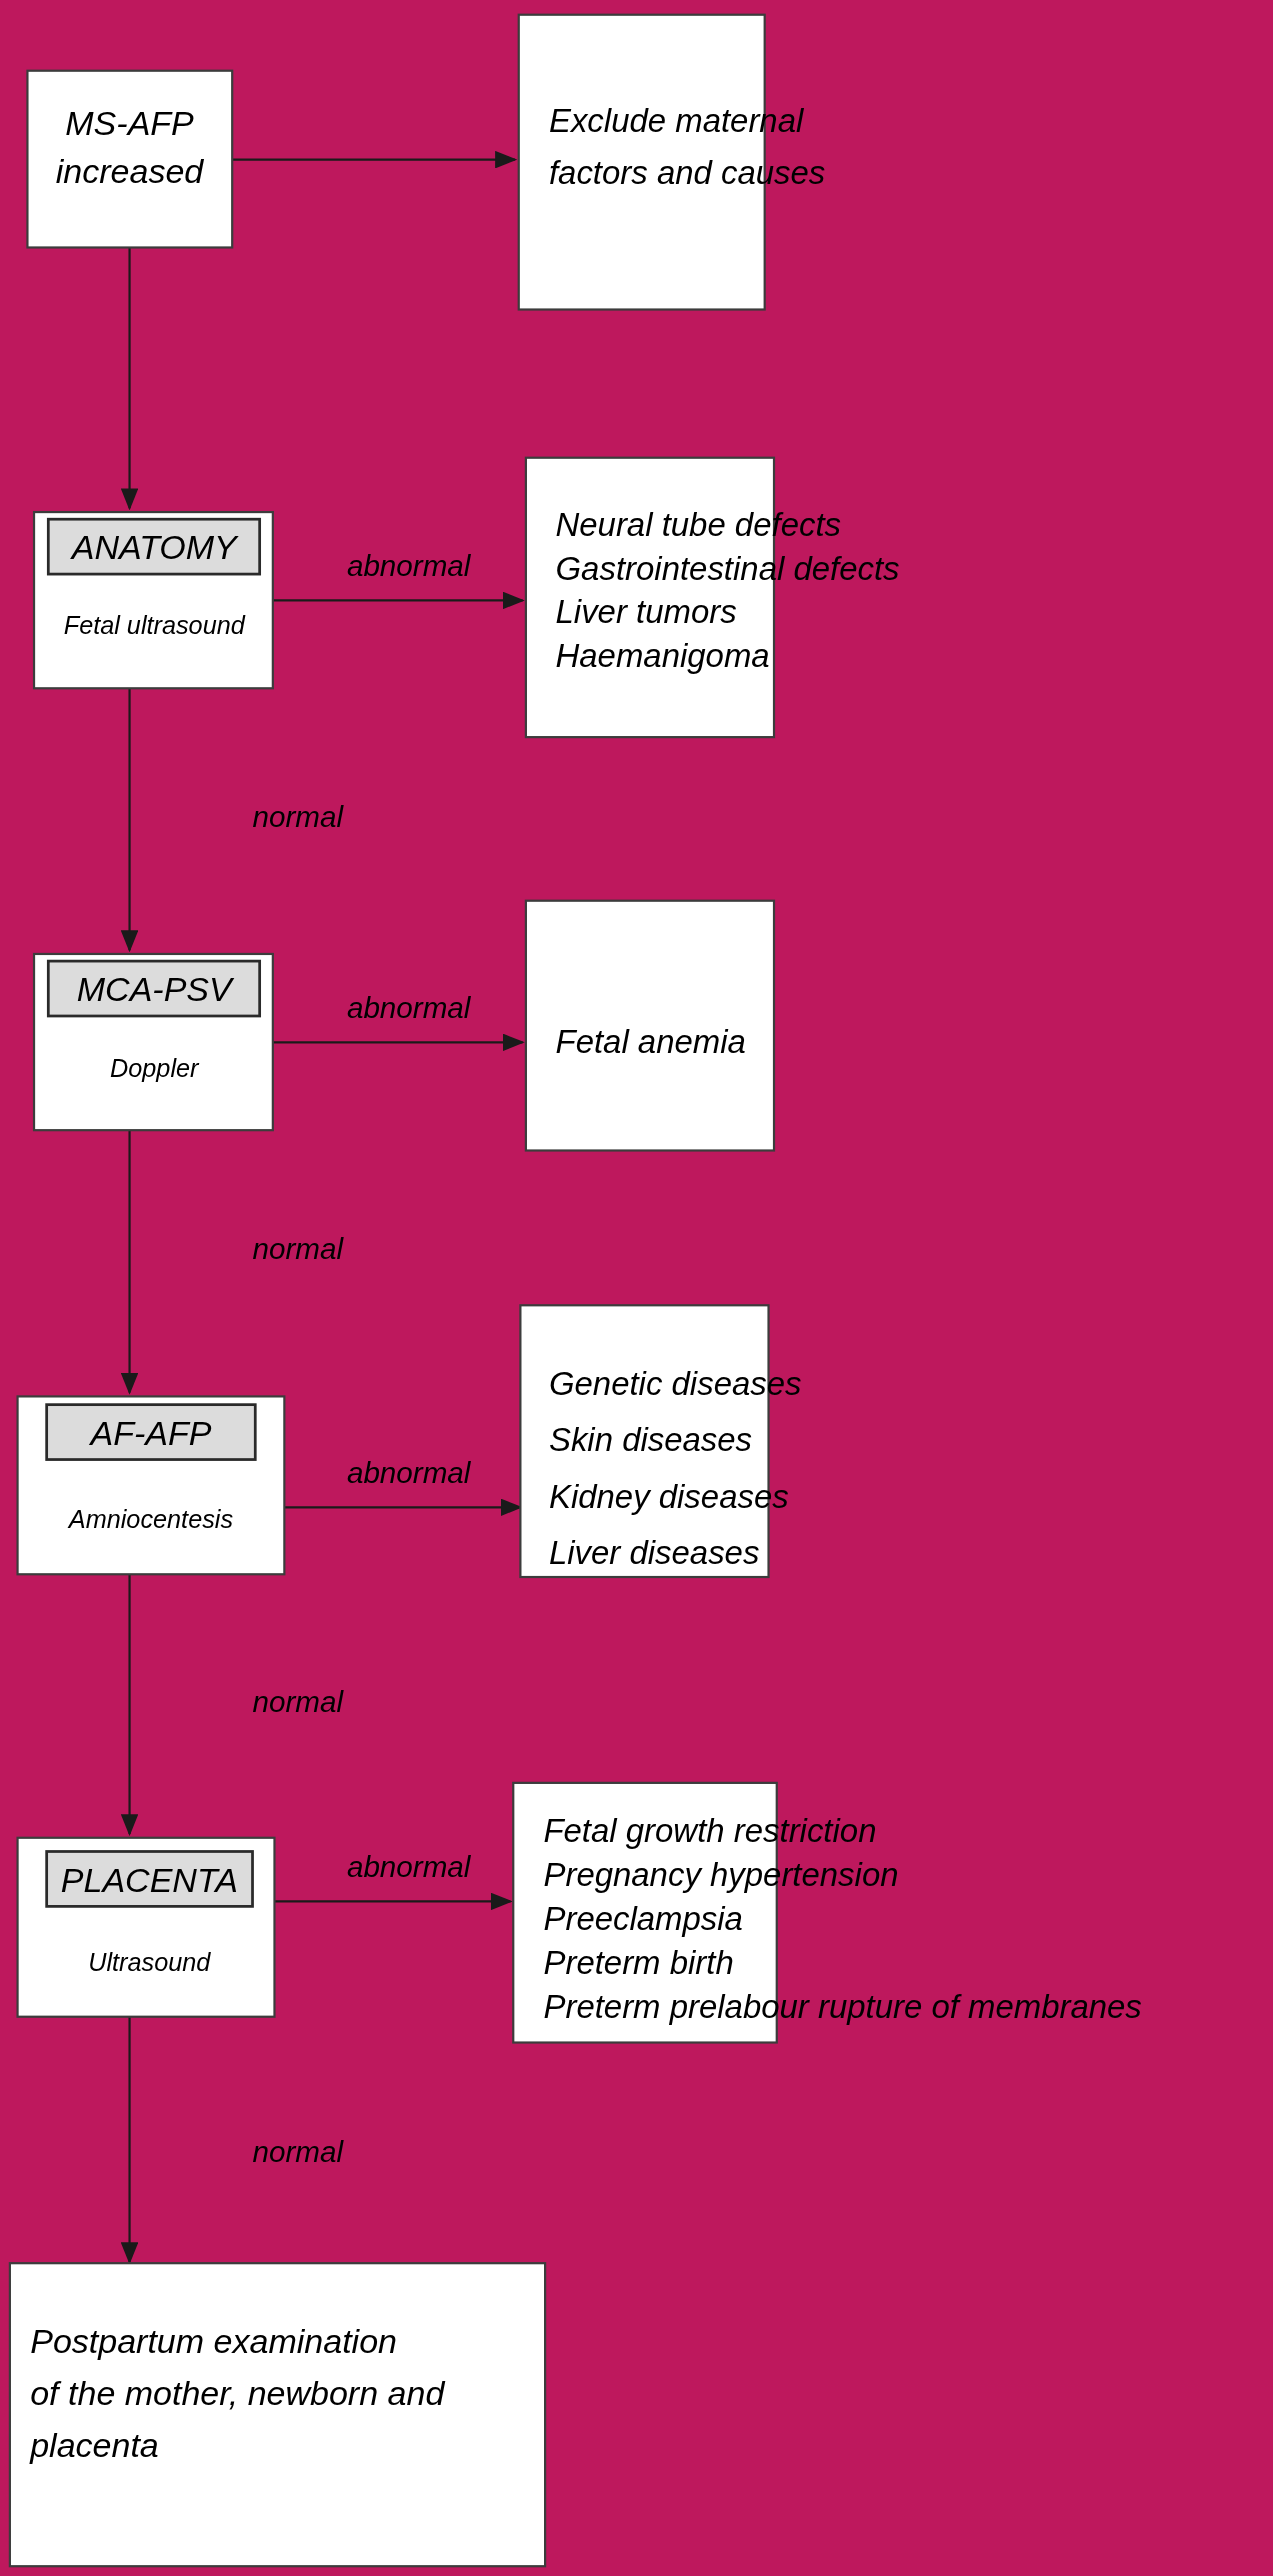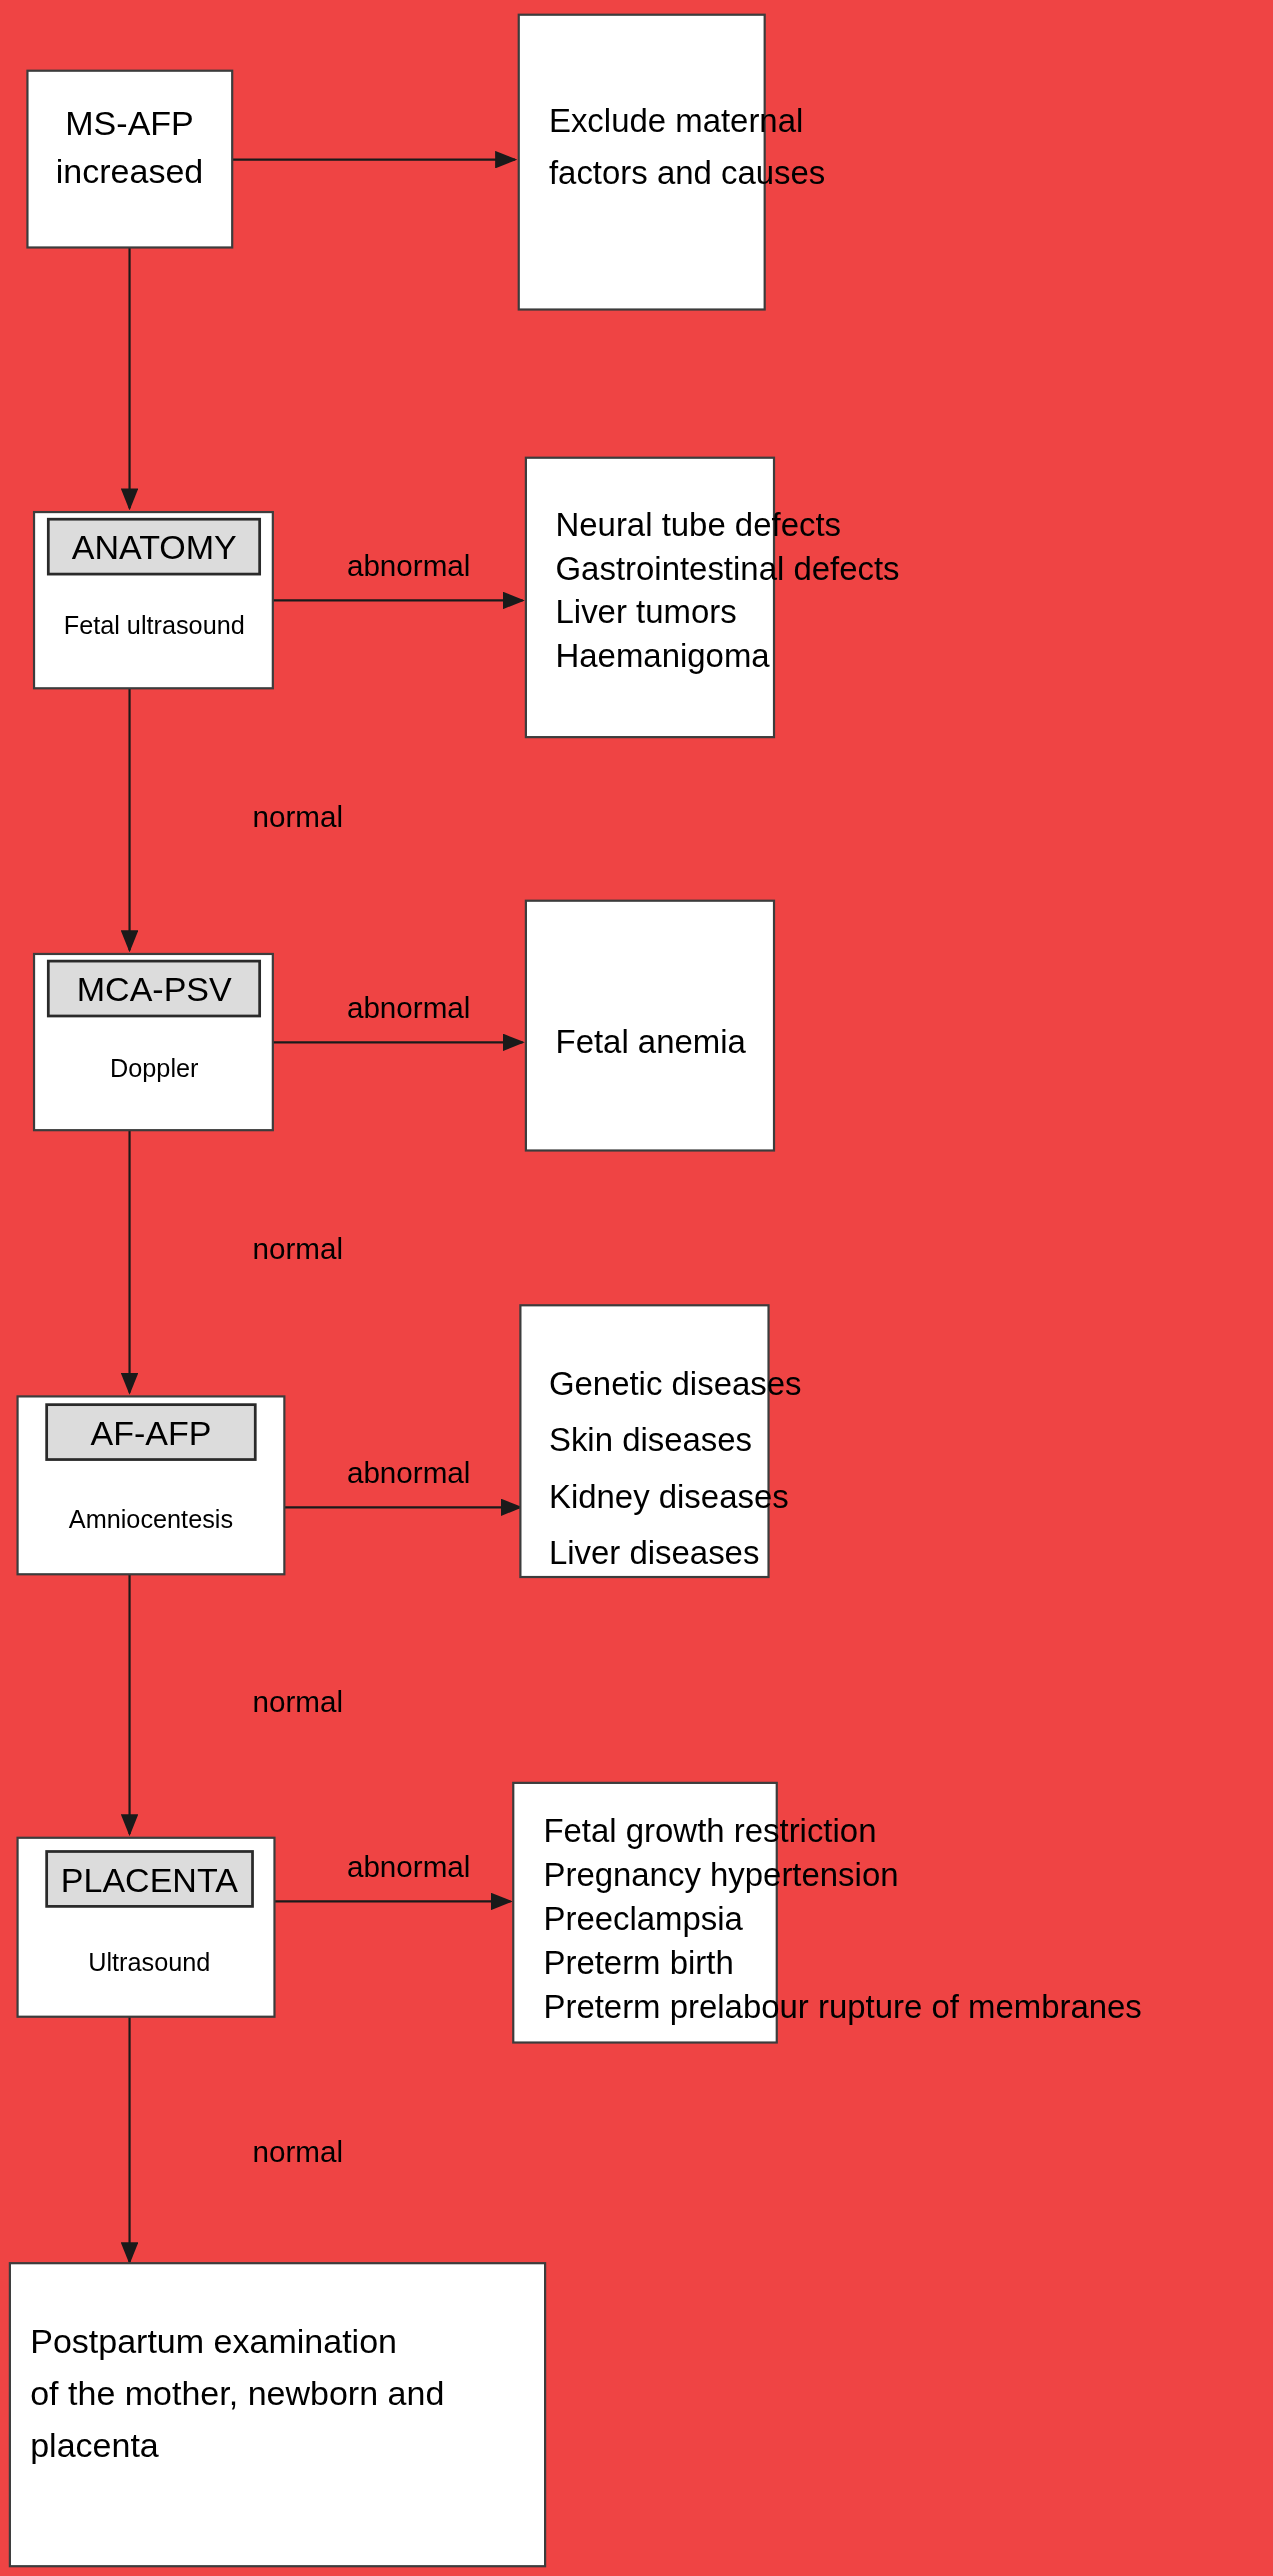--- a/index.html
+++ b/index.html
@@ -9,22 +9,23 @@
     background: #ffffff;
   }
   body {
     font-family: "Liberation Sans", sans-serif;
     color: #000000;
   }
   #flowchart-root {
     position: relative;
     width: 1273px;
     height: 2576px;
-    background: #ef4444;
+    background: #be185d;
     overflow: hidden;
+    font-style: italic;
   }
   svg.flow-svg {
     position: absolute;
     top: 0;
     left: 0;
     width: 1273px;
     height: 2576px;
     display: block;
   }
   .node-box {

